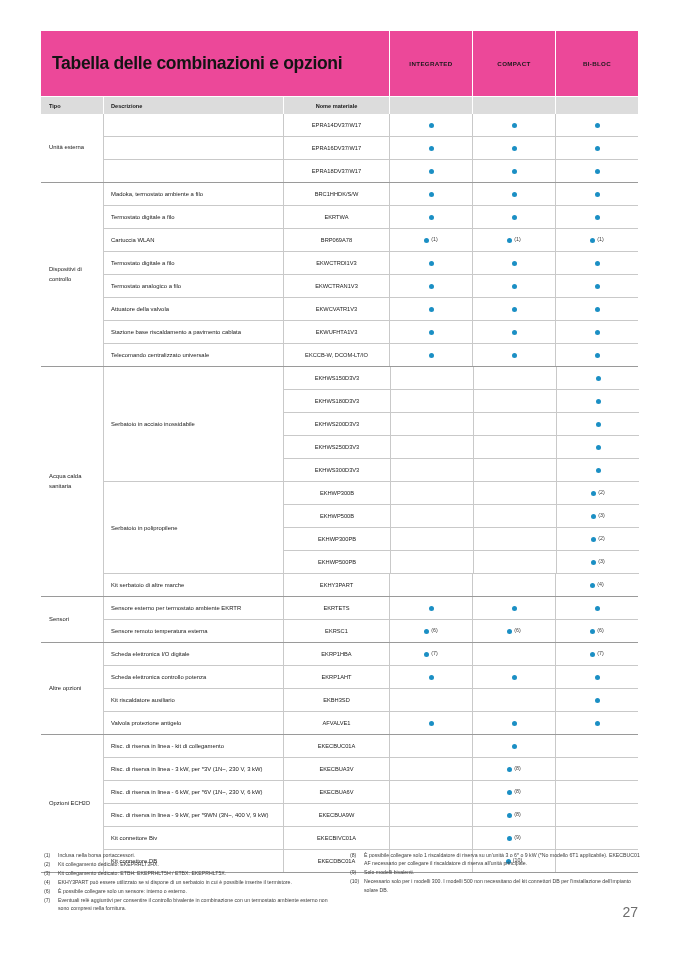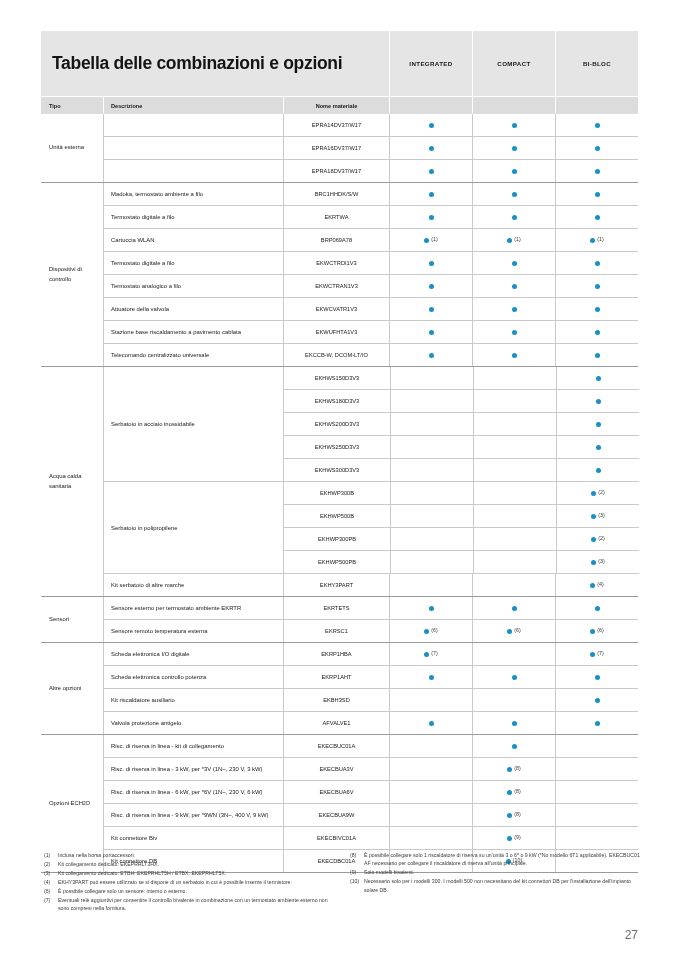--- a/index.html
+++ b/index.html
@@ -25,21 +25,21 @@
 
   
   .sheet {
     position: absolute;
     left: 41px;
     top: 31px;
     width: 597px;
   }
   .titlebar {
     display: flex;
-    background: #e5e5e5;
+    background: #ec4899;
     height: 65px;
   }
   .titlebar .title-cell {
     width: 348px;
     display: flex;
     align-items: center;
     padding-left: 11px;
     box-sizing: border-box;
   }
   .titlebar .title-cell h1 {
@@ -227,22 +227,22 @@
   .fn .fnum {
     width: 14px;
     flex: 0 0 14px;
     text-align: left;
   }
   .fn .ftxt { flex: 1 1 auto; }
 
   .pageno {
     position: absolute;
     right: 40px;
-    top: 928px;
-    font-size: 12px;
+    top: 904px;
+    font-size: 14px;
     color: #6d6d6d;
   }
 
   .sub { font-size: 0.78em; vertical-align: -0.18em; }
 </style>
 </head>
 <body>
 
 <div class="page">
 

